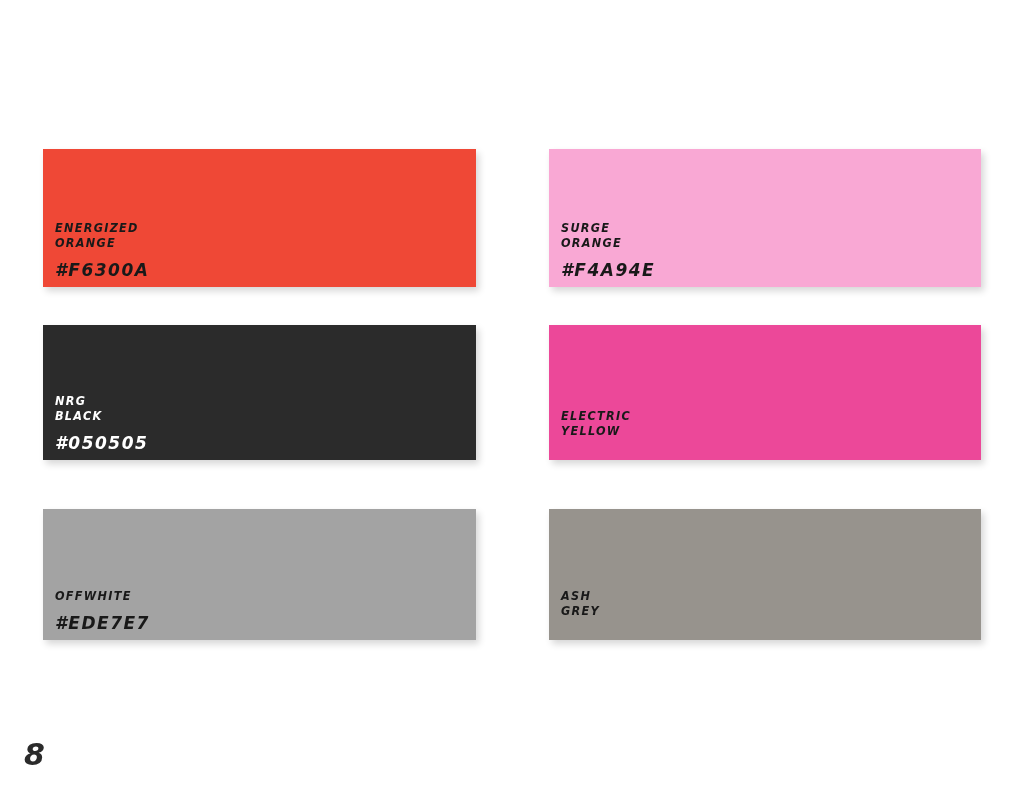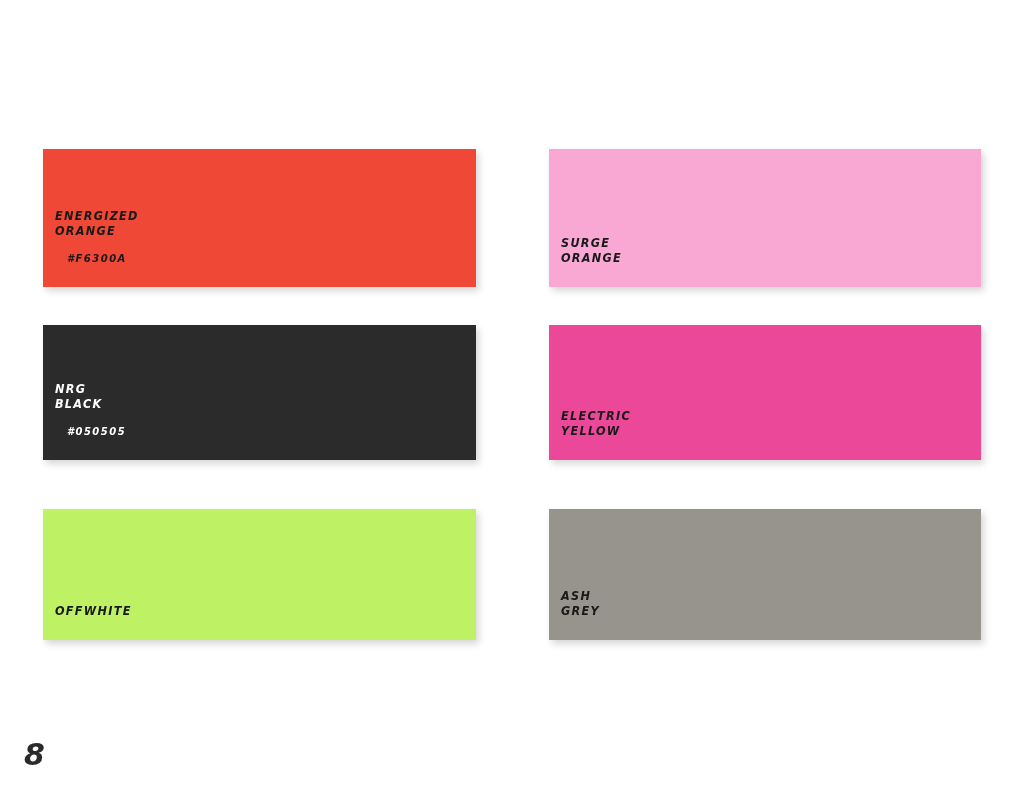--- a/index.html
+++ b/index.html
@@ -62,27 +62,27 @@
     line-height: 14.5px;
     text-transform: uppercase;
     font-stretch: condensed;
     white-space: pre-line;
     margin: 16px 0 13px 0;
     padding: 0;
   }
 
   .swatch-hex {
     font-family: "DejaVu Sans", sans-serif;
-    font-size: 10px;
+    font-size: 17px;
     font-weight: 700;
     font-style: italic;
     letter-spacing: 1.5px;
     line-height: 15px;
     text-transform: uppercase;
-    margin: 12px;
+    margin: 0;
     padding: 0;
   }
 
   
   .text-dark  .swatch-name,
   .text-dark  .swatch-hex  { color: #191919; }
   .text-light .swatch-name,
   .text-light .swatch-hex  { color: #ffffff; }
 
   
@@ -111,41 +111,43 @@
         <div class="swatch-name">Energized
 Orange</div>
         <div class="swatch-hex">#F6300A</div>
       </div>
     </div>
 
     <div class="swatch col-2 row-1 text-dark" style="background-color: #f9a8d4;">
       <div class="swatch-text">
         <div class="swatch-name">Surge
 Orange</div>
+        <div class="swatch-hex">#F4A94E</div>
       </div>
     </div>
 
     <div class="swatch col-1 row-2 text-light" style="background-color: rgb(43, 43, 43);">
       <div class="swatch-text">
         <div class="swatch-name">NRG
 Black</div>
         <div class="swatch-hex">#050505</div>
       </div>
     </div>
 
     <div class="swatch col-2 row-2 text-dark" style="background-color: #ec4899;">
       <div class="swatch-text">
         <div class="swatch-name">Electric
 Yellow</div>
       </div>
     </div>
 
-    <div class="swatch col-1 row-3 text-dark" style="background-color: #bef264;">
+    <div class="swatch col-1 row-3 text-dark" style="background-color: #a3a3a3;">
       <div class="swatch-text">
         <div class="swatch-name">OffWhite</div>
+        <div class="swatch-hex">#EDE7E7</div>
       </div>
     </div>
 
     <div class="swatch col-2 row-3 text-dark" style="background-color: rgb(151, 147, 141);">
       <div class="swatch-text">
         <div class="swatch-name">Ash
 Grey</div>
       </div>
     </div>
 

